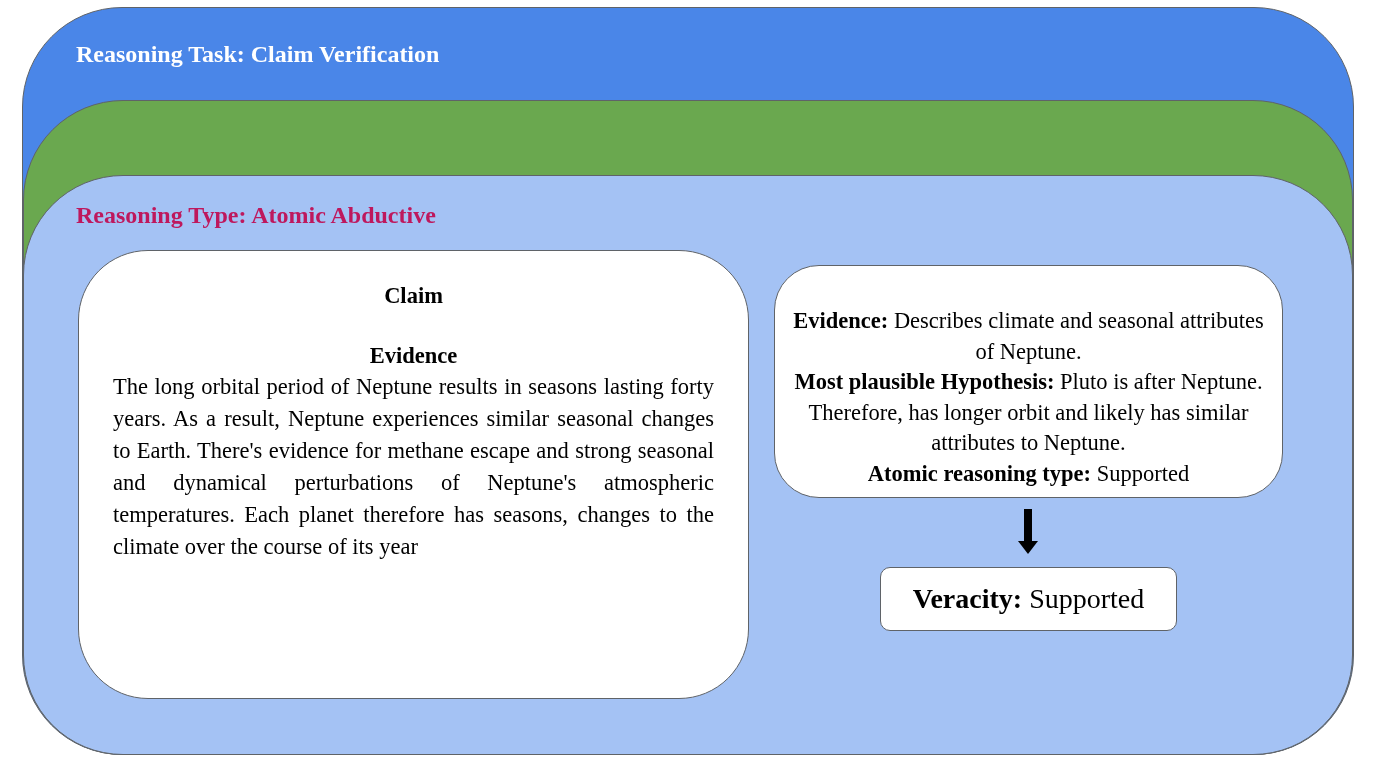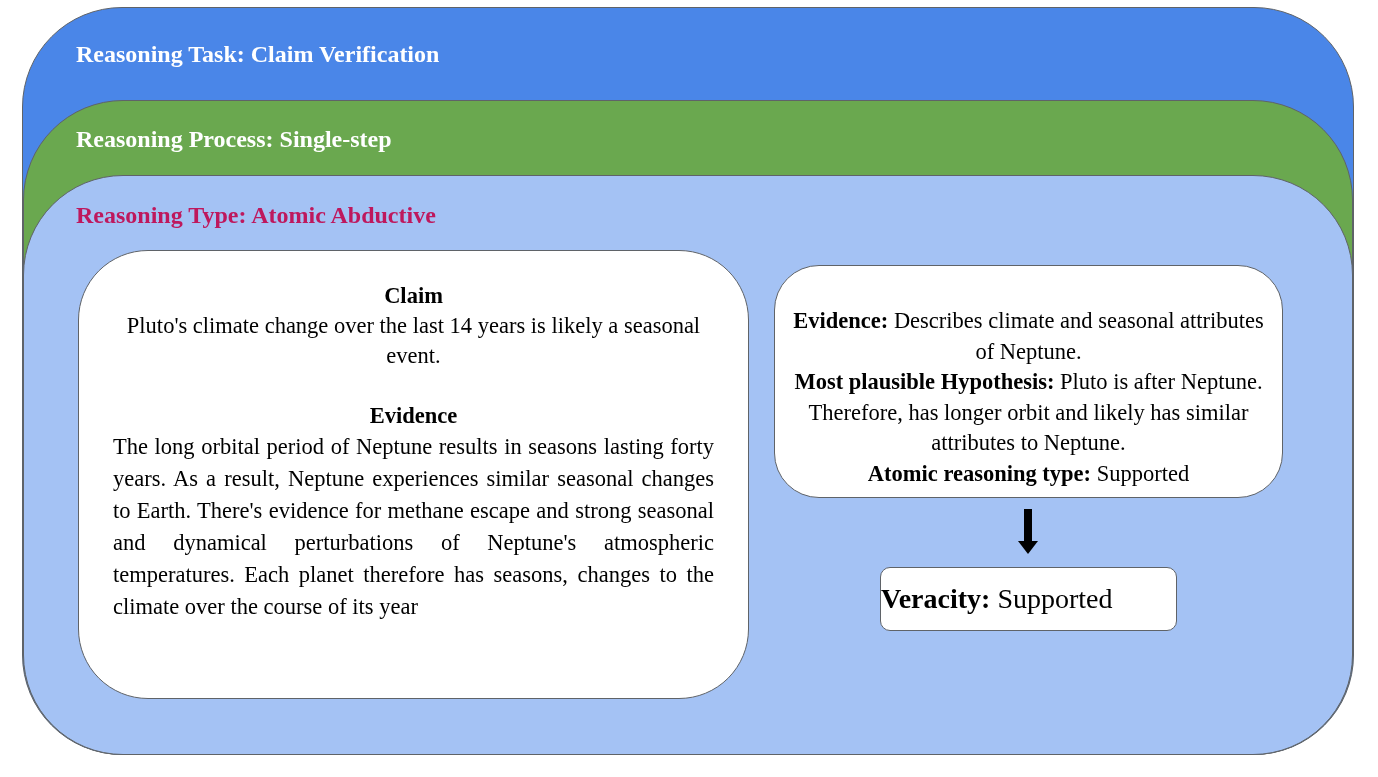--- a/index.html
+++ b/index.html
@@ -92,41 +92,40 @@
 
     .arrow {
       position: absolute;
       left: 1017px; top: 508px;
       width: 22px; height: 48px;
     }
 
     .veracity-card {
       left: 880px; top: 567px; width: 297px; height: 64px;
       border-radius: 10px;
+      text-align: center;
       font-size: 28px;
       line-height: 62px;
     }
   </style>
 </head>
 <body>
 
 <div class="stage">
 
   <div class="layer layer-task"></div>
   <div class="layer-title title-task">Reasoning Task: Claim Verification</div>
 
   <div class="layer layer-process"></div>
-  <div class="layer-title title-process">Reasoning Process: Single-step</div>
 
   <div class="layer layer-type"></div>
   <div class="layer-title title-type">Reasoning Type: Atomic Abductive</div>
 
   <div class="card claim-card">
     <div class="claim-heading">Claim</div>
-    <div class="claim-text">Pluto's climate change over the last 14 years is likely a seasonal event.</div>
     <div class="spacer"></div>
     <div class="evidence-heading">Evidence</div>
     <div class="evidence-text">The long orbital period of Neptune results in seasons lasting forty years. As a result, Neptune experiences similar seasonal changes to Earth. There's evidence for methane escape and strong seasonal and dynamical perturbations of Neptune's atmospheric temperatures. Each planet therefore has seasons, changes to the climate over the course of its year</div>
   </div>
 
   <div class="card reason-card">
     <b>Evidence:</b><span> Describes climate and seasonal attributes of Neptune.</span><br>
     <b>Most plausible Hypothesis:</b><span> Pluto is after Neptune. Therefore, has longer orbit and likely has similar attributes to Neptune.</span><br>
     <b>Atomic reasoning type:</b><span> Supported</span>
   </div>

